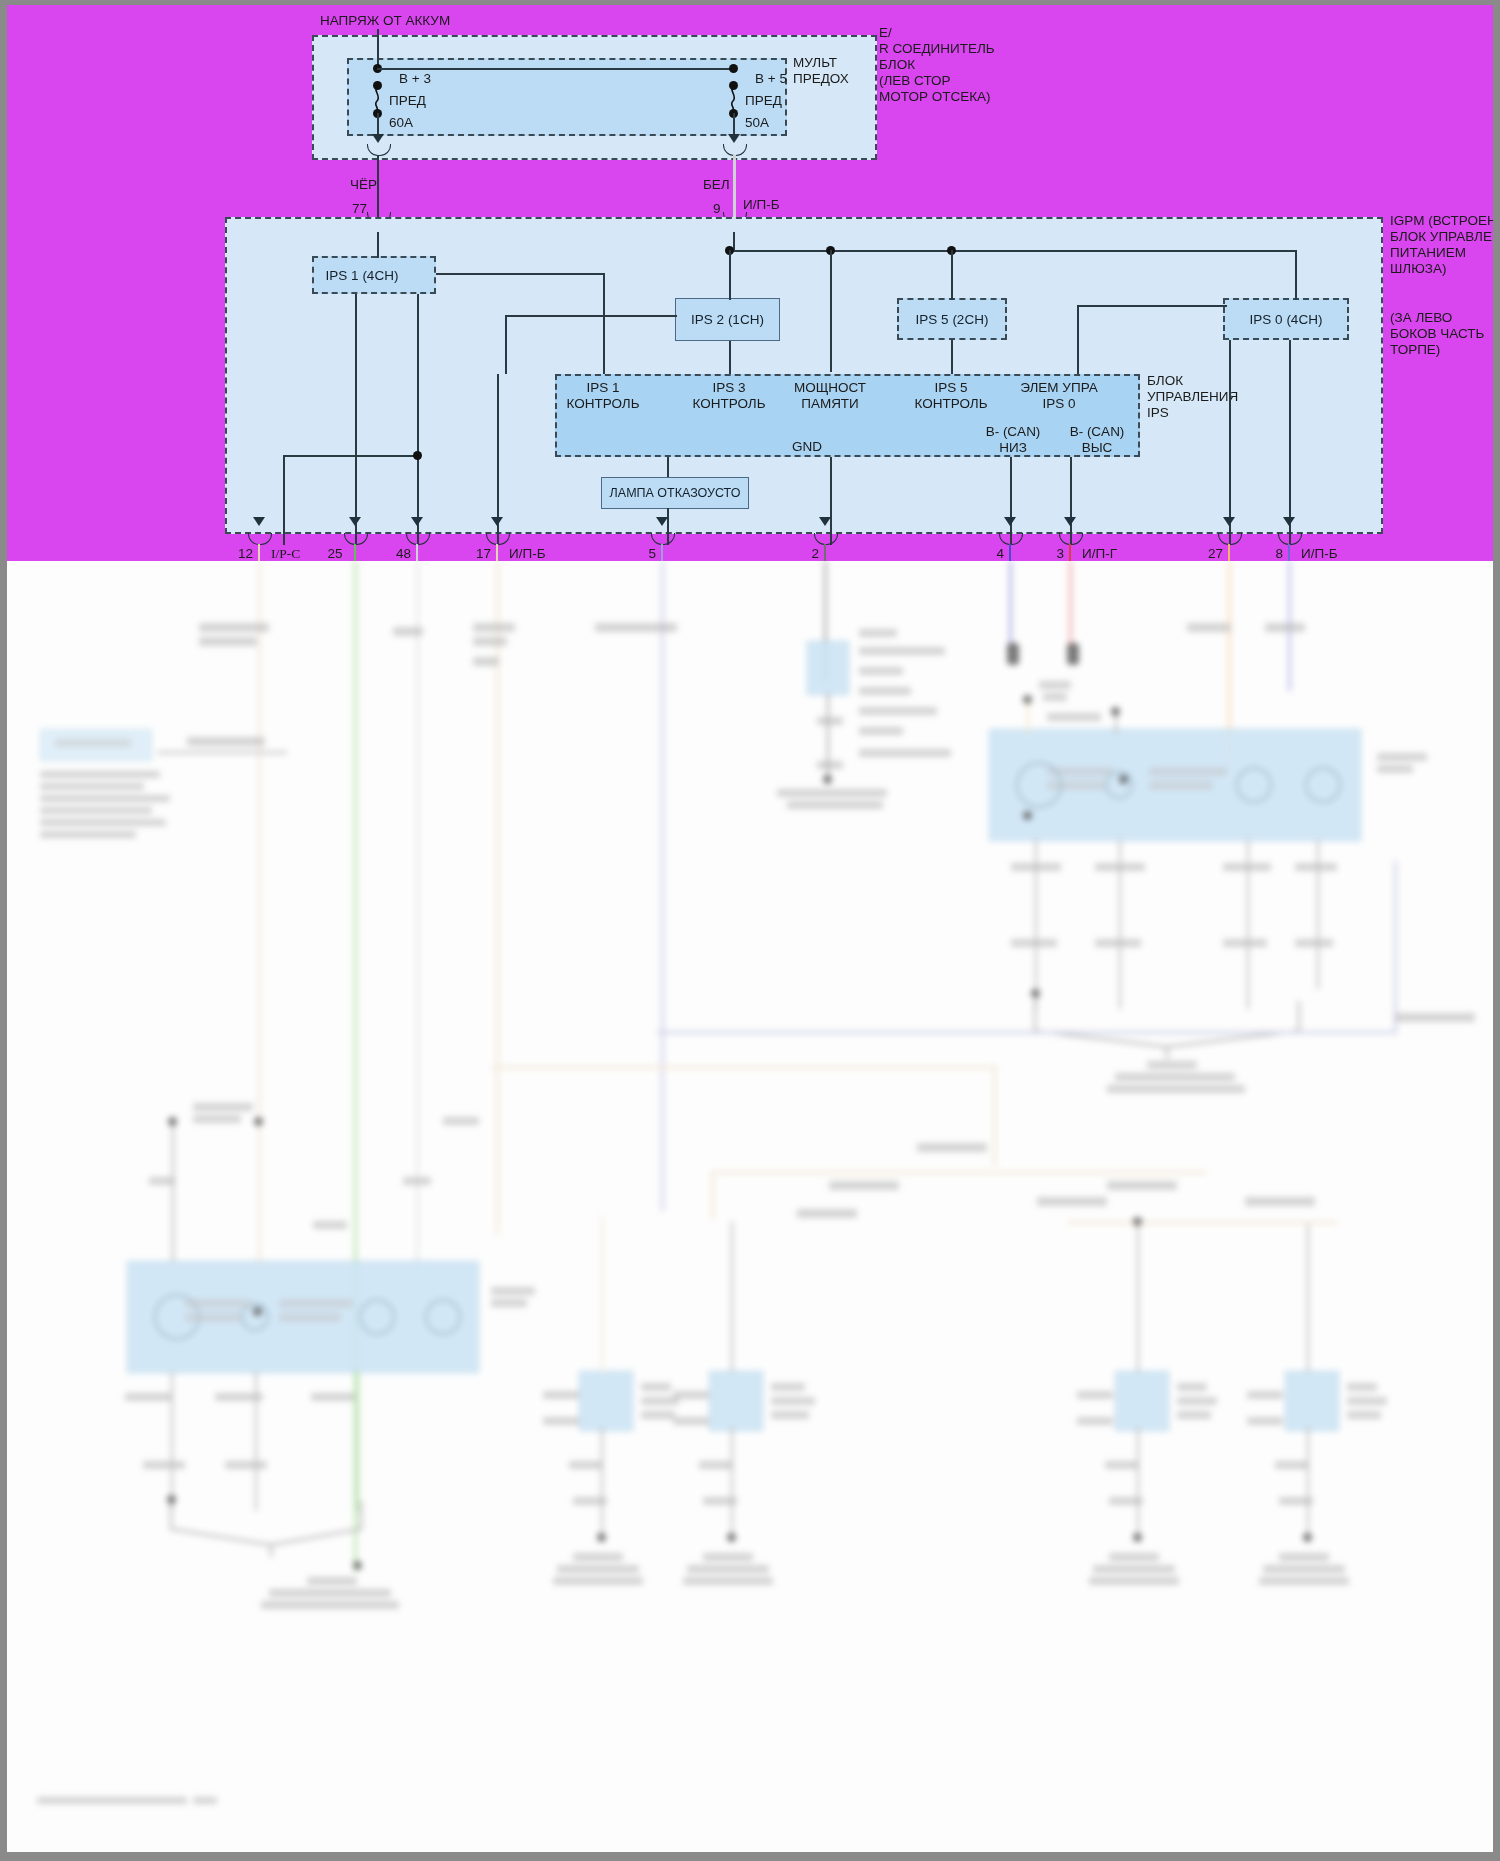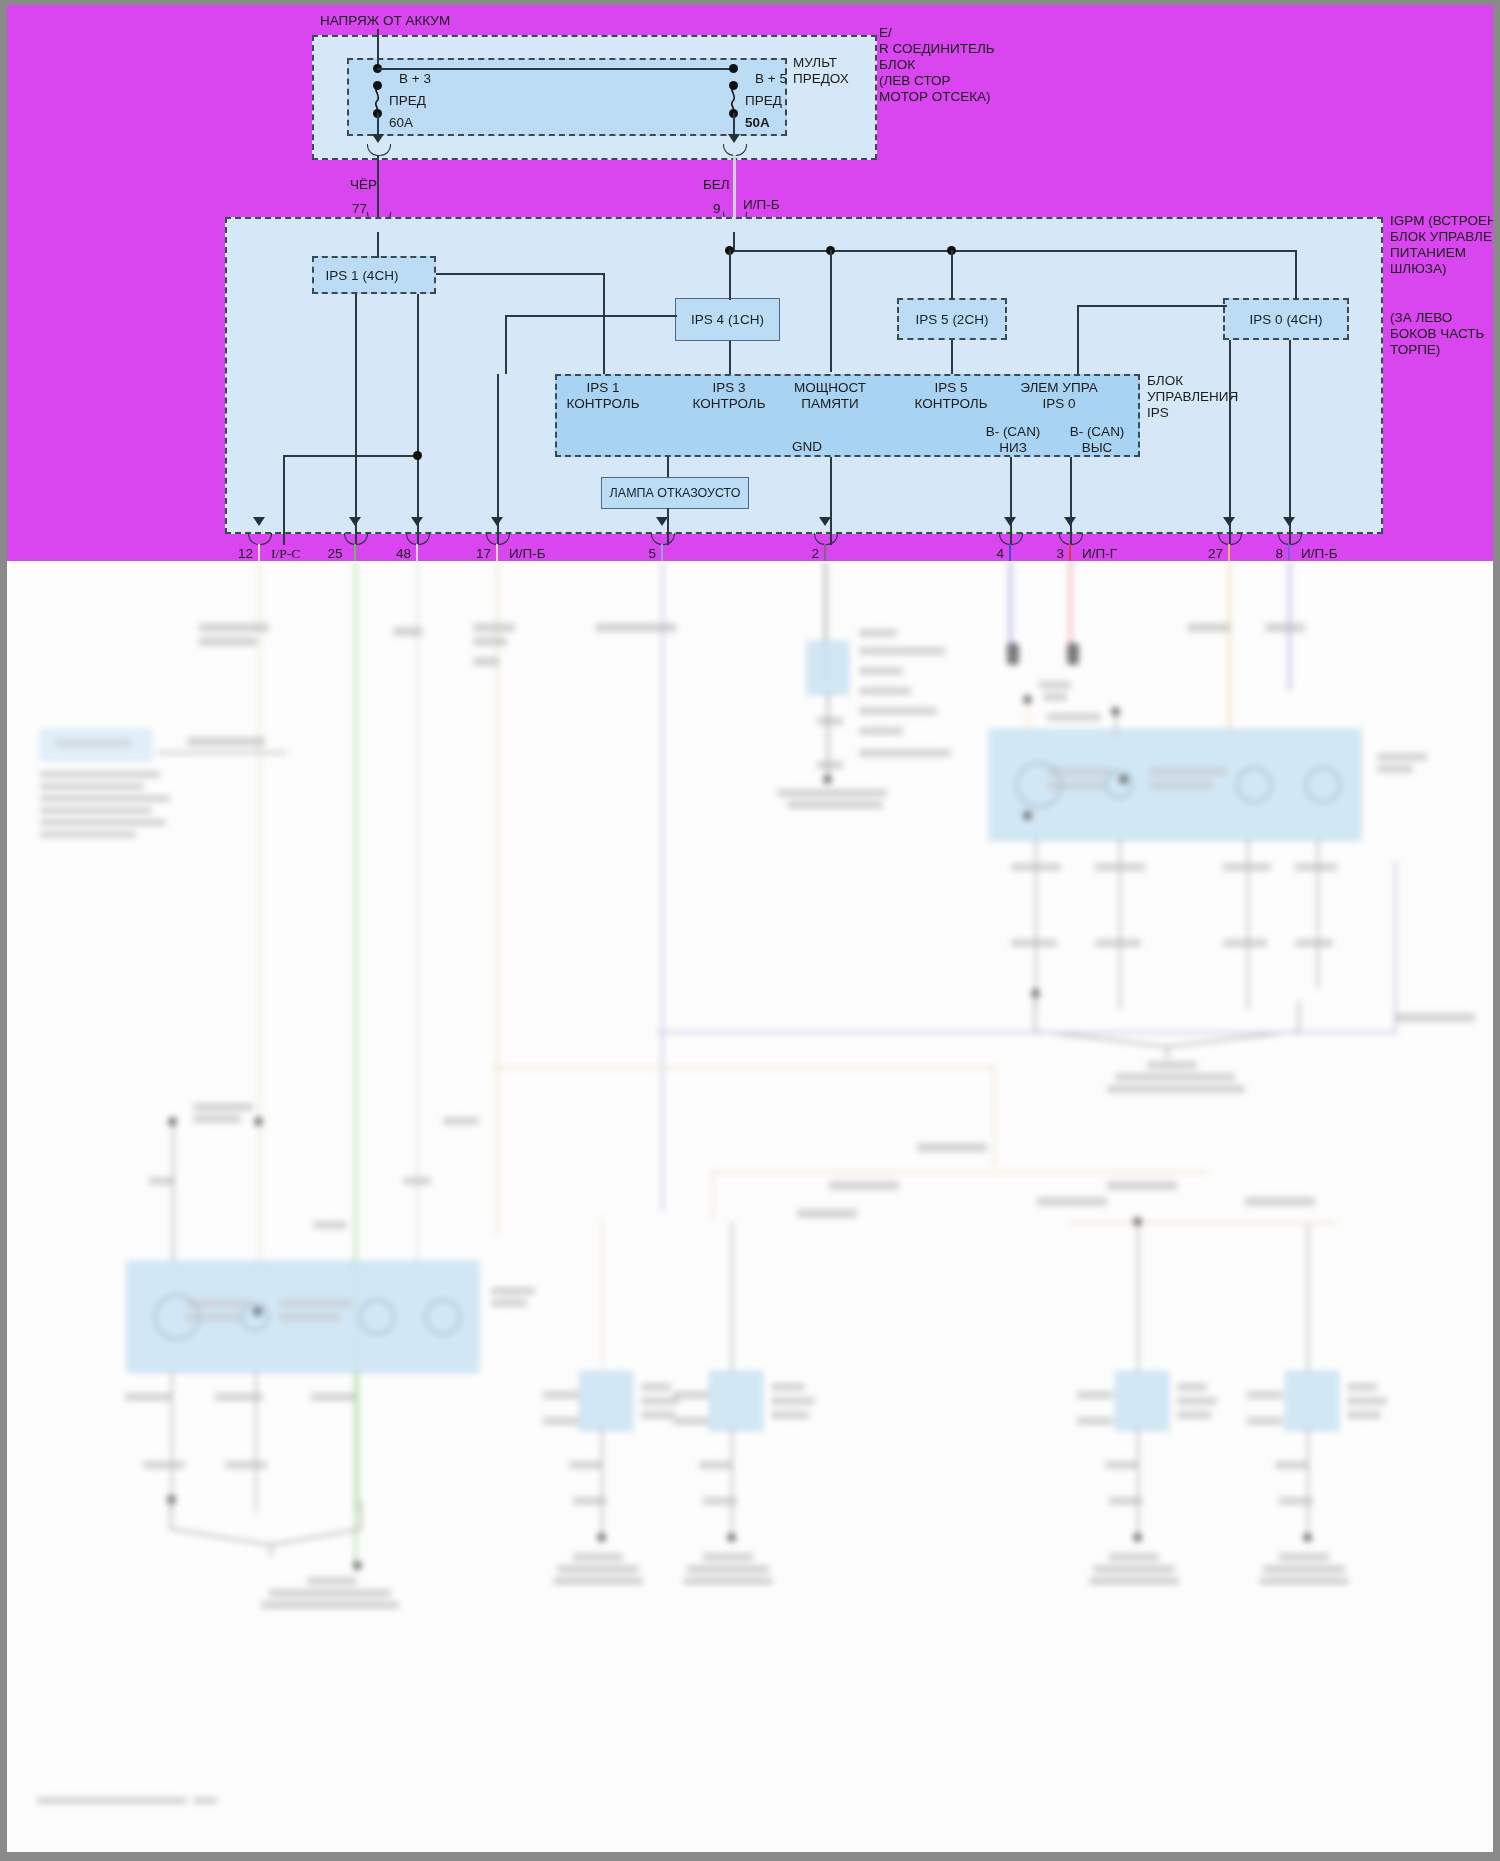--- a/index.html
+++ b/index.html
@@ -92,21 +92,21 @@
   <svg class="fuse" style="left:720px;top:80px;" viewBox="0 0 12 26">
     <path d="M6 0 C1 5, 11 11, 6 16 C2 20, 8 22, 6 26" stroke="#111" stroke-width="1.6" fill="none"></path>
   </svg>
   <div class="dot" style="left:722px;top:104px;"></div>
   <div class="wire wv" style="left:726px;top:108px;height:28px;"></div>
   <div class="arrow-dn" style="left:721px;top:129px;"></div>
   <div class="cup" style="left:716px;top:139px;"></div>
 
   <div class="txt f13" style="left:748px;top:66px;">B + 5</div>
   <div class="txt f13" style="left:738px;top:88px;">ПРЕД</div>
-  <div class="txt f13" style="left:738px;top:110px;font-weight:bold;">50A</div>
+  <div class="txt f13" style="left:738px;top:110px;">50A</div>
 
   <div class="wire wv" style="left:370px;top:150px;height:62px;"></div>
   <div class="txt f13" style="left:343px;top:172px;">ЧЁР</div>
   <div class="txt f13" style="left:345px;top:196px;">77</div>
   <div class="cup" style="left:360px;top:207px;"></div>
   <div class="arrow-up" style="left:365px;top:218px;"></div>
 
   <div class="wire wv" style="left:726px;top:150px;height:62px;background:#cfd2d4;width:2.6px;"></div>
   <div class="txt f13" style="left:696px;top:172px;">БЕЛ</div>
   <div class="txt f13" style="left:706px;top:196px;">9</div>
@@ -123,21 +123,21 @@
   <div class="txt f13" style="left:1383px;top:305px;">(ЗА ЛЕВО
 БОКОВ ЧАСТЬ
 ТОРПЕ)</div>
 
   <div class="dashbox fill-m" style="left:305px;top:251px;width:124px;height:38px;"></div>
   <div class="boxlabel" style="left:305px;top:251px;width:100px;height:38px;">IPS 1 (4CH)</div>
 
   <div class="wire wv" style="left:370px;top:227px;height:26px;"></div>
 
   <div class="solidbox fill-m" style="left:668px;top:293px;width:105px;height:43px;"></div>
-  <div class="boxlabel" style="left:668px;top:293px;width:105px;height:43px;">IPS 4 (1CH)</div>
+  <div class="boxlabel" style="left:668px;top:293px;width:105px;height:43px;">IPS 2 (1CH)</div>
 
   <div class="dashbox fill-m" style="left:890px;top:293px;width:110px;height:42px;"></div>
   <div class="boxlabel" style="left:890px;top:293px;width:110px;height:42px;">IPS 5 (2CH)</div>
 
   <div class="dashbox fill-m" style="left:1216px;top:293px;width:126px;height:42px;"></div>
   <div class="boxlabel" style="left:1216px;top:293px;width:126px;height:42px;">IPS 0 (4CH)</div>
 
   <div class="wire wv" style="left:726px;top:227px;height:19px;"></div>
   <div class="wire wh" style="left:721px;top:245px;width:568px;"></div>
   <div class="dot" style="left:718px;top:241px;"></div>

